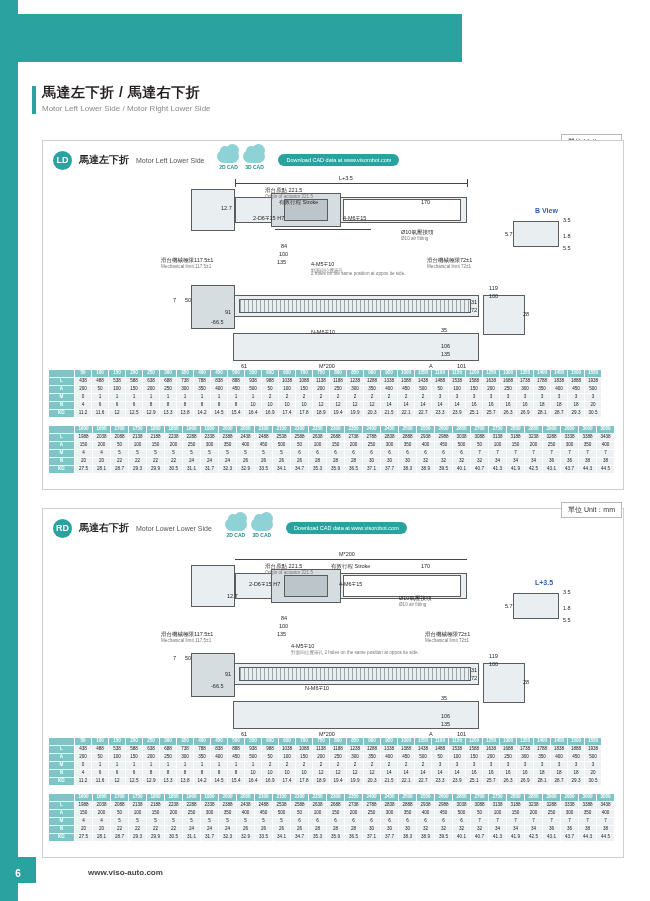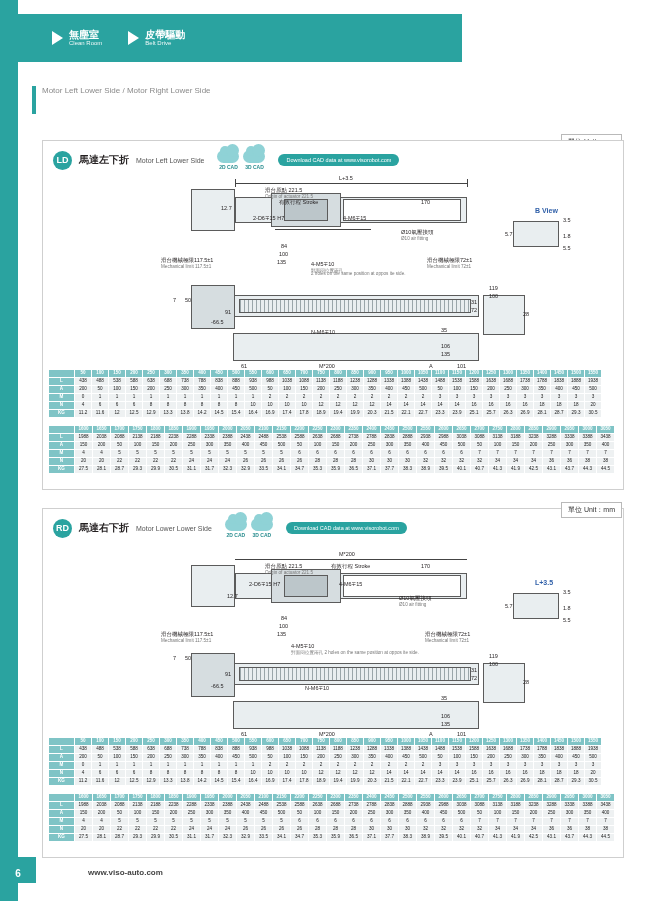--- a/index.html
+++ b/index.html
@@ -145,40 +145,25 @@
 </head>
 <body>
 
 <div class="page">
 
   <div class="left-strip">
       <div class="left-strip-inner"></div>
     </div>
 
   <div class="header">
-    <div class="header-badges">
-      <div class="badge">
-        <span class="tri"></span>
-        <span class="txt">
-          <span class="cn">無塵室</span>
-          <span class="en">Clean Room</span>
-        </span>
-      </div>
-      <div class="badge">
-        <span class="tri"></span>
-        <span class="txt">
-          <span class="cn">皮帶驅動</span>
-          <span class="en">Belt Drive</span>
-        </span>
-      </div>
-    </div>
   </div>
 
   <div class="sec-head">
     <div class="bar"></div>
+    <div class="cn">馬達左下折 / 馬達右下折</div>
     <div class="en">Motor Left Lower Side / Motor Right Lower Side</div>
   </div>
 
   <div class="unit unit-box" style="right:28px; top:134px;">單位 Unit：mm</div>
 
   <div class="panel" id="panel-ld">
 
     <div class="panel-head">
       <div class="circ">LD</div>
       <div class="cn">馬達左下折</div>

